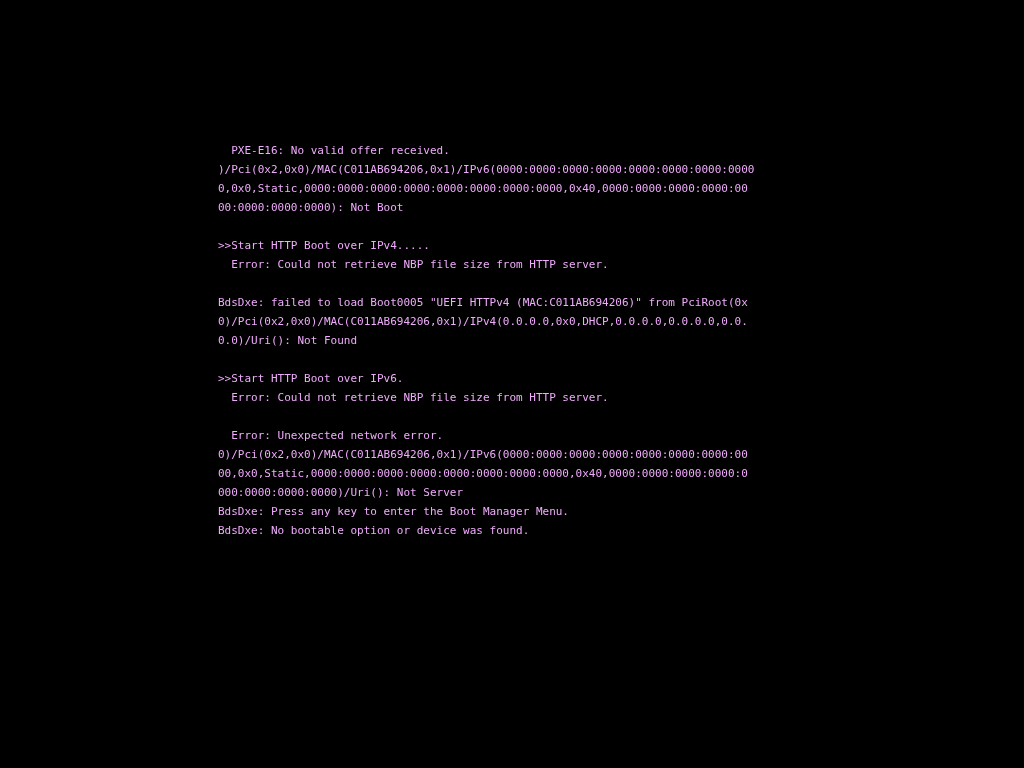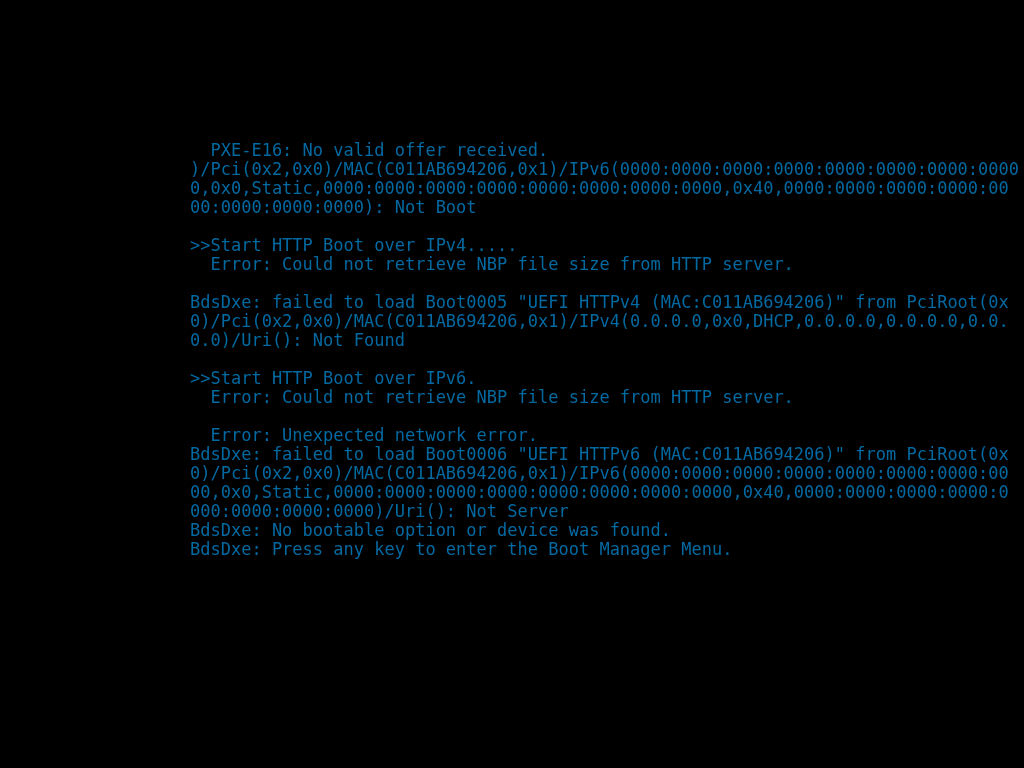--- a/index.html
+++ b/index.html
@@ -18,25 +18,26 @@
     font-family: "DejaVu Sans Mono", "Liberation Mono", monospace;
   }
   #console {
     position: absolute;
     left: 190px;
     top: 141px;
     width: 800px;
   }
   .line {
     font-family: "DejaVu Sans Mono", "Liberation Mono", monospace;
-    font-size: 17px;
+    font-size: 11px;
     line-height: 19px;
-    color: #0369a1;
+    color: #f0abfc;
     white-space: pre;
     letter-spacing: 0px;
+    margin-left: 28px;
   }
   .blank {
     height: 19px;
   }
 </style>
 </head>
 <body>
 
 <div id="screen">
   <div id="console">
@@ -49,20 +50,19 @@
     <div class="line">  Error: Could not retrieve NBP file size from HTTP server.</div>
     <div class="line blank"></div>
     <div class="line">BdsDxe: failed to load Boot0005 "UEFI HTTPv4 (MAC:C011AB694206)" from PciRoot(0x</div>
     <div class="line">0)/Pci(0x2,0x0)/MAC(C011AB694206,0x1)/IPv4(0.0.0.0,0x0,DHCP,0.0.0.0,0.0.0.0,0.0.</div>
     <div class="line">0.0)/Uri(): Not Found</div>
     <div class="line blank"></div>
     <div class="line">&gt;&gt;Start HTTP Boot over IPv6.</div>
     <div class="line">  Error: Could not retrieve NBP file size from HTTP server.</div>
     <div class="line blank"></div>
     <div class="line">  Error: Unexpected network error.</div>
-    <div class="line">BdsDxe: failed to load Boot0006 "UEFI HTTPv6 (MAC:C011AB694206)" from PciRoot(0x</div>
     <div class="line">0)/Pci(0x2,0x0)/MAC(C011AB694206,0x1)/IPv6(0000:0000:0000:0000:0000:0000:0000:00</div>
     <div class="line">00,0x0,Static,0000:0000:0000:0000:0000:0000:0000:0000,0x40,0000:0000:0000:0000:0</div>
     <div class="line">000:0000:0000:0000)/Uri(): Not Server</div>
+    <div class="line">BdsDxe: Press any key to enter the Boot Manager Menu.</div>
     <div class="line">BdsDxe: No bootable option or device was found.</div>
-    <div class="line">BdsDxe: Press any key to enter the Boot Manager Menu.</div>
   </div>
 </div>
 
 </body></html>

